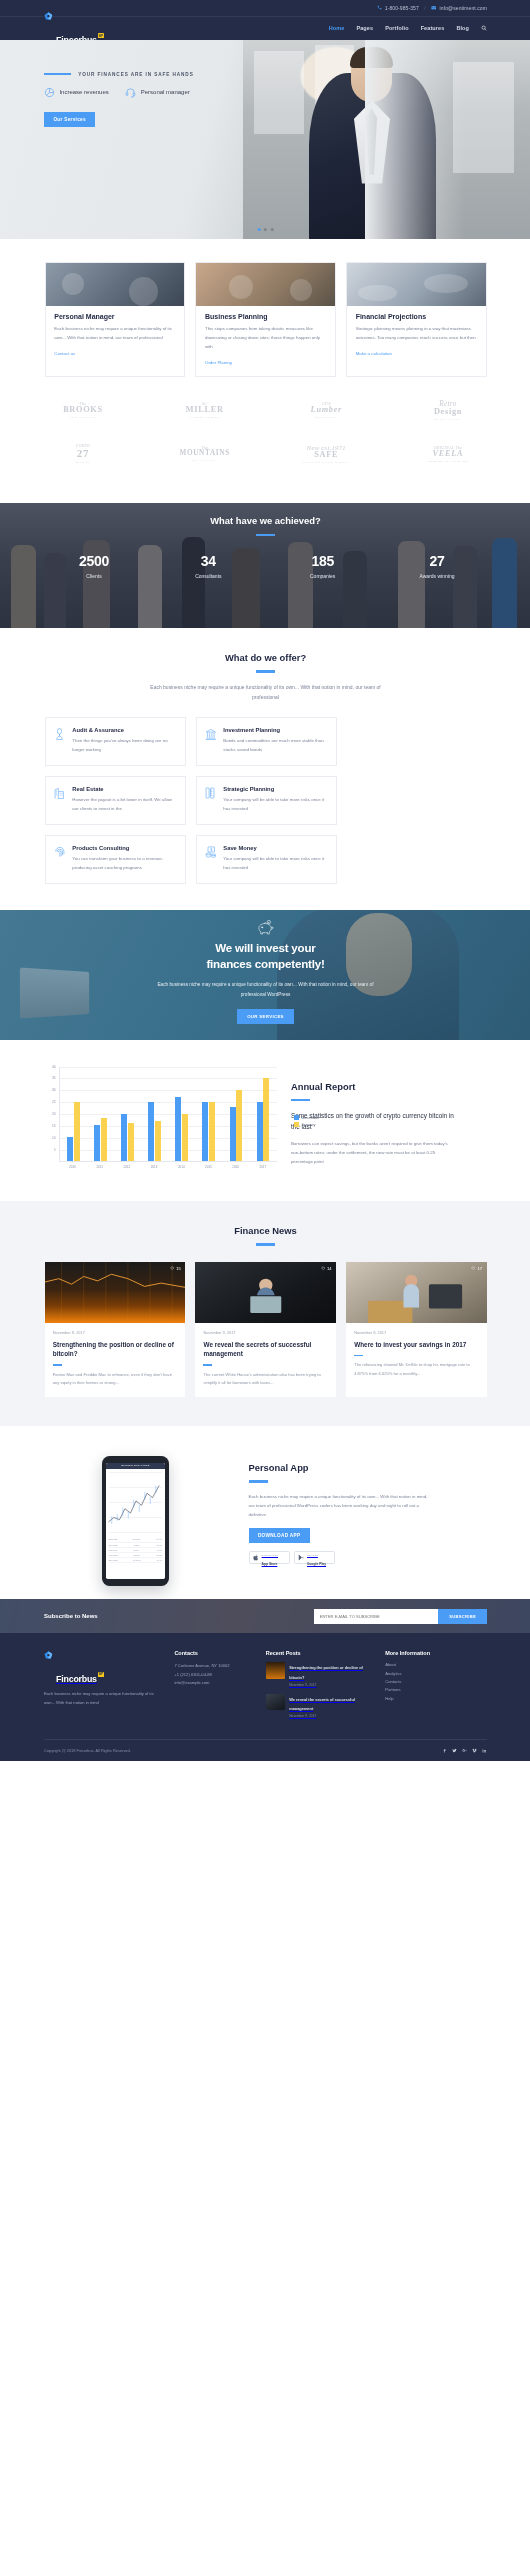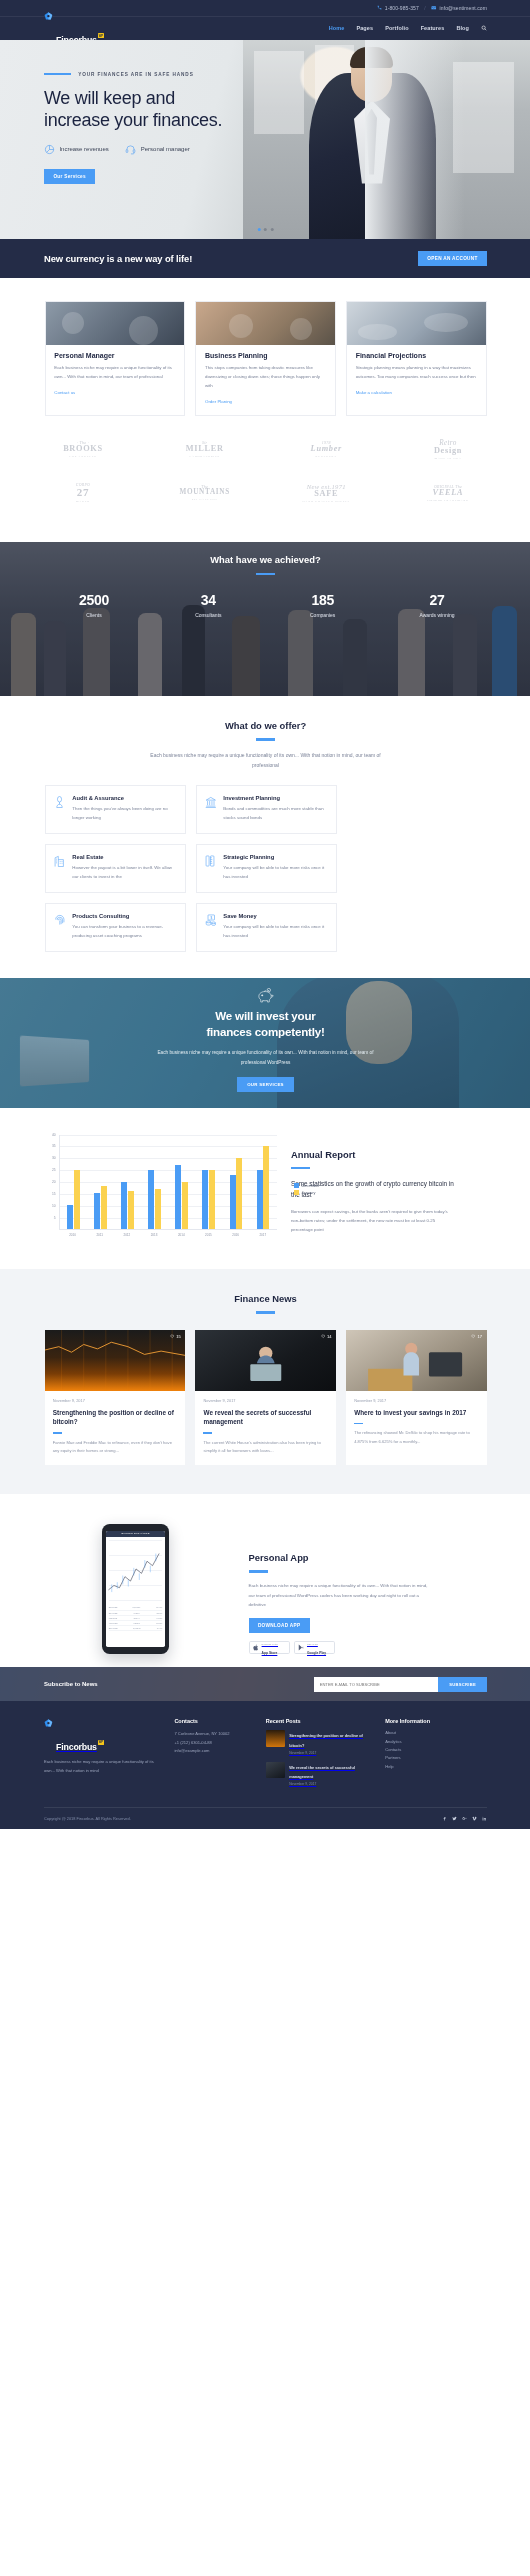--- a/index.html
+++ b/index.html
@@ -143,21 +143,21 @@
     width: 77px; height: 29px; display: flex; flex-direction: column;
     align-items: center; justify-content: center; color: #c9ccd3;
     font-family: "Liberation Serif", serif; text-align: center;
   }
   .li-top { font-size: 3.9px; font-style: italic; letter-spacing: 0.3px; }
   .li-main { font-size: 8.3px; font-weight: bold; letter-spacing: 0.7px; line-height: 1.05; }
   .li-sub { font-size: 2.8px; letter-spacing: 0.8px; margin-top: 1.1px; }
 
   
   .achieved {
-    position: relative; height: 154px; overflow: hidden;
+    position: relative; height: 125px; overflow: hidden;
     background: linear-gradient(180deg,#6d737c 0%,#4c525c 45%,#383d46 100%);
   }
   .ach-people { position: absolute; inset: 0; }
   .ach-p { position: absolute; bottom: 0; border-radius: 7.7px 7.7px 0 0; filter: blur(0.2px); }
   .ach-veil { position: absolute; inset: 0; background: rgba(30,36,54,.40); }
   .ach-inner { position: relative; text-align: center; padding-top: 12px; z-index: 3; }
   .ach-title { color: #fff; font-size: 9.4px; font-weight: bold; }
   .ach-bar { width: 19px; height: 2.8px; background: #4a9cf5; margin: 7.7px auto 0; }
   .ach-stats { display: flex; justify-content: space-between; padding: 16.6px 50px 0; }
   .ach-stat { width: 88px; text-align: center; }
@@ -253,21 +253,21 @@
     position: absolute; right: 4.4px; top: 3.9px; color: #fff; font-size: 4.1px;
     display: flex; align-items: center; gap: 1.7px;
   }
   .ncard-body { padding: 7.2px 8.3px 10px; }
   .ndate { font-size: 3.9px; color: #9aa1b2; margin-bottom: 4.4px; }
   .ntitle { font-size: 6.4px; font-weight: bold; color: #1e2540; line-height: 1.5; margin-bottom: 5.5px; }
   .nrule { width: 8.8px; height: 1.1px; background: #4a9cf5; margin-bottom: 5.5px; }
   .ntext { font-size: 4.1px; line-height: 2.0; color: #8d94a6; }
 
   
-  .app { padding: 24px 0 13.3px; display: flex; align-items: flex-end; gap: 22px; }
+  .app { padding: 24px 0 13.3px; display: flex; align-items: flex-start; gap: 22px; }
   .phone-wrap { width: 182px; display: flex; justify-content: center; padding-top: 5.5px; }
   .phone {
     width: 67px; height: 130px; background: #20242c; border-radius: 7.7px;
     padding: 6.6px 3.9px; box-shadow: 0 5.5px 14.4px rgba(24,30,50,.22);
   }
   .phone-screen { background: #fff; height: 100%; border-radius: 1.7px; overflow: hidden; position: relative; }
   .ps-top { background: #2f3a52; height: 6.6px; display: flex; align-items: center; justify-content: center; }
   .ps-top span { color: #fff; font-size: 2.5px; letter-spacing: 0.2px; }
   .ps-chart { position: relative; height: 66px; background: #fff; }
   .ps-grid { position: absolute; inset: 3.3px 2.8px; }
@@ -402,24 +402,20 @@
       <div class="hp-head"></div>
       <div class="hp-hair"></div>
     </div>
     <div class="hero-fade"></div>
 
     <div class="hero-inner">
       <div class="hero-kicker">
         <span class="kicker-bar"></span>
         <span class="kicker-text">YOUR FINANCES ARE IN SAFE HANDS</span>
       </div>
-      <h1 class="hero-title">
-        <span>We will keep and</span><br>
-        <span>increase your finances.</span>
-      </h1>
       <div class="hero-feats">
         <div class="hero-feat">
           <span>
             <svg width="11" height="11" viewBox="0 0 24 24" fill="none" stroke="#4a9cf5" stroke-width="1.3">
               <circle cx="12" cy="12" r="9"></circle>
                 <path d="M12 3v9h9"></path>
                 <path d="M12 12L5.6 18.4"></path>
             </svg>
           </span>
           <span>Increase revenues</span>
@@ -439,24 +435,20 @@
       <a class="btn" href="#">Our Services</a>
     </div>
 
     <div class="hero-dots">
       <span class="dot on"></span>
       <span class="dot"></span>
       <span class="dot"></span>
     </div>
   </div>
 
-  <div class="cta">
-    <div class="cta-text">New currency is a new way of life!</div>
-    <a class="btn" href="#">OPEN AN ACCOUNT</a>
-  </div>
 
   <div class="sec-white">
     <div class="container">
       <div class="cards3">
 
         <div class="card">
           <div class="card-img ci-a">
             <span class="blob" style="left:16.6px;top:10px;width:22px;height:22px"></span>
             <span class="blob" style="left:83px;top:14.4px;width:29px;height:29px"></span>
           </div>

